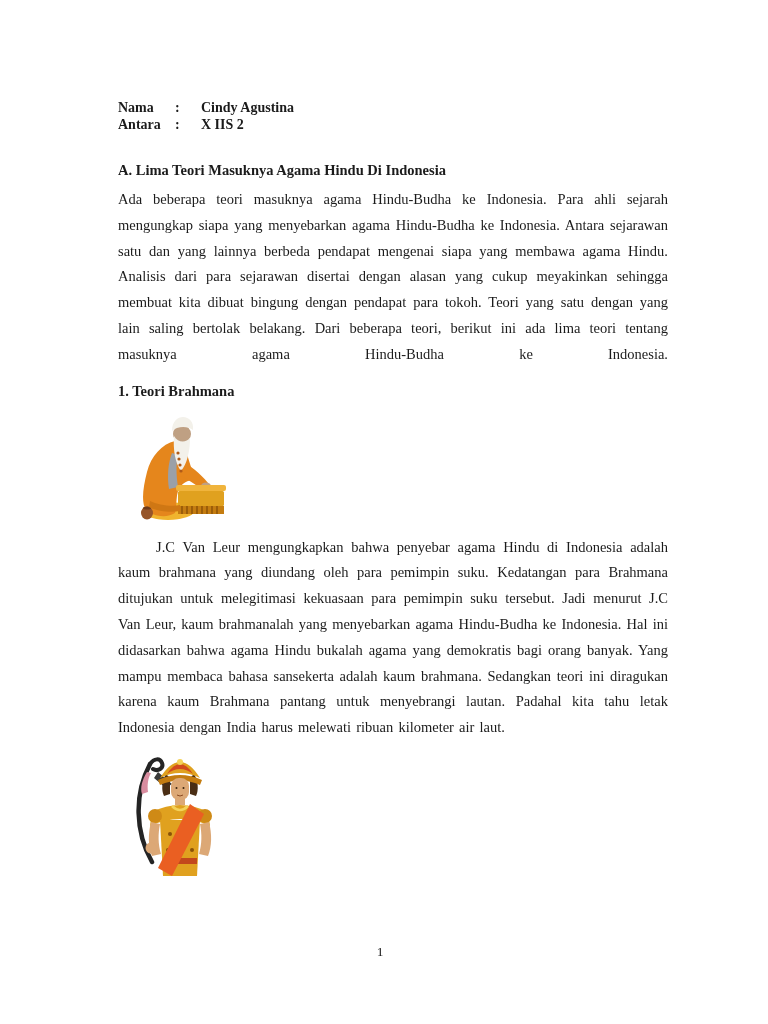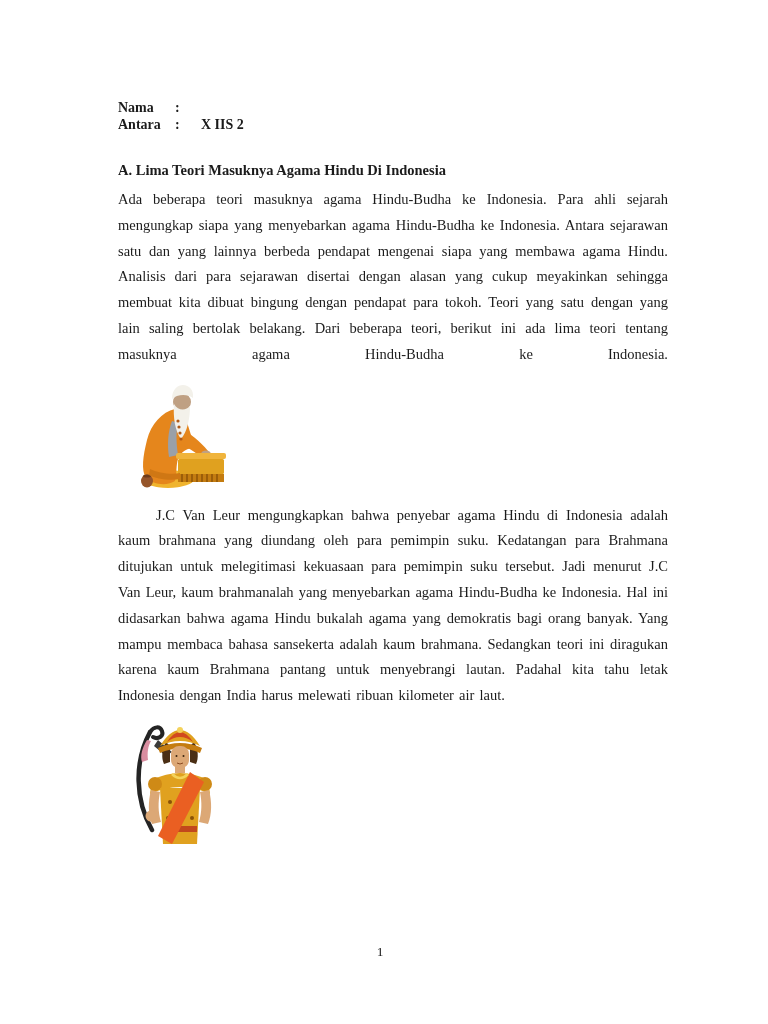--- a/index.html
+++ b/index.html
@@ -75,32 +75,34 @@
 </head>
 <body>
 
 <div class="page">
   <div class="content">
 
     <div class="id-block">
       <div class="id-row">
         <span class="id-label">Nama</span>
         <span class="id-sep">:</span>
+        <span class="id-value">Cindy Agustina</span>
       </div>
       <div class="id-row">
         <span class="id-label">Antara</span>
         <span class="id-sep">:</span>
         <span class="id-value">X IIS 2</span>
       </div>
     </div>
 
     <div class="section-heading">A. Lima Teori Masuknya Agama Hindu Di Indonesia</div>
 
     <p class="para stretch-last">Ada beberapa teori masuknya agama Hindu-Budha ke Indonesia. Para ahli sejarah mengungkap siapa yang menyebarkan agama Hindu-Budha ke Indonesia. Antara sejarawan satu dan yang lainnya berbeda pendapat mengenai siapa yang membawa agama Hindu. Analisis dari para sejarawan disertai dengan alasan yang cukup meyakinkan sehingga membuat kita dibuat bingung dengan pendapat para tokoh. Teori yang satu dengan yang lain saling bertolak belakang. Dari beberapa teori, berikut ini ada lima teori tentang masuknya agama Hindu-Budha ke Indonesia.</p>
 
+    <div class="theory-heading">1. Teori Brahmana</div>
 
     <div class="figure">
       <svg class="fig-sage" viewBox="0 0 112 118" xmlns="http://www.w3.org/2000/svg">
 
         <ellipse cx="48" cy="102" rx="26" ry="9" fill="#f0b42e"></ellipse>
 
         <path d="M55 32 C42 35 31 47 27 63 C23 79 21 93 26 101 C33 108 48 109 55 104 C57 95 56 88 58 82 C61 74 68 71 75 71 L66 42 Z" fill="#e5861c"></path>
 
         <path d="M52 44 C48 54 47 68 49 80 L58 78 C56 66 56 54 58 46 Z" fill="#9aa0a8"></path>
 

